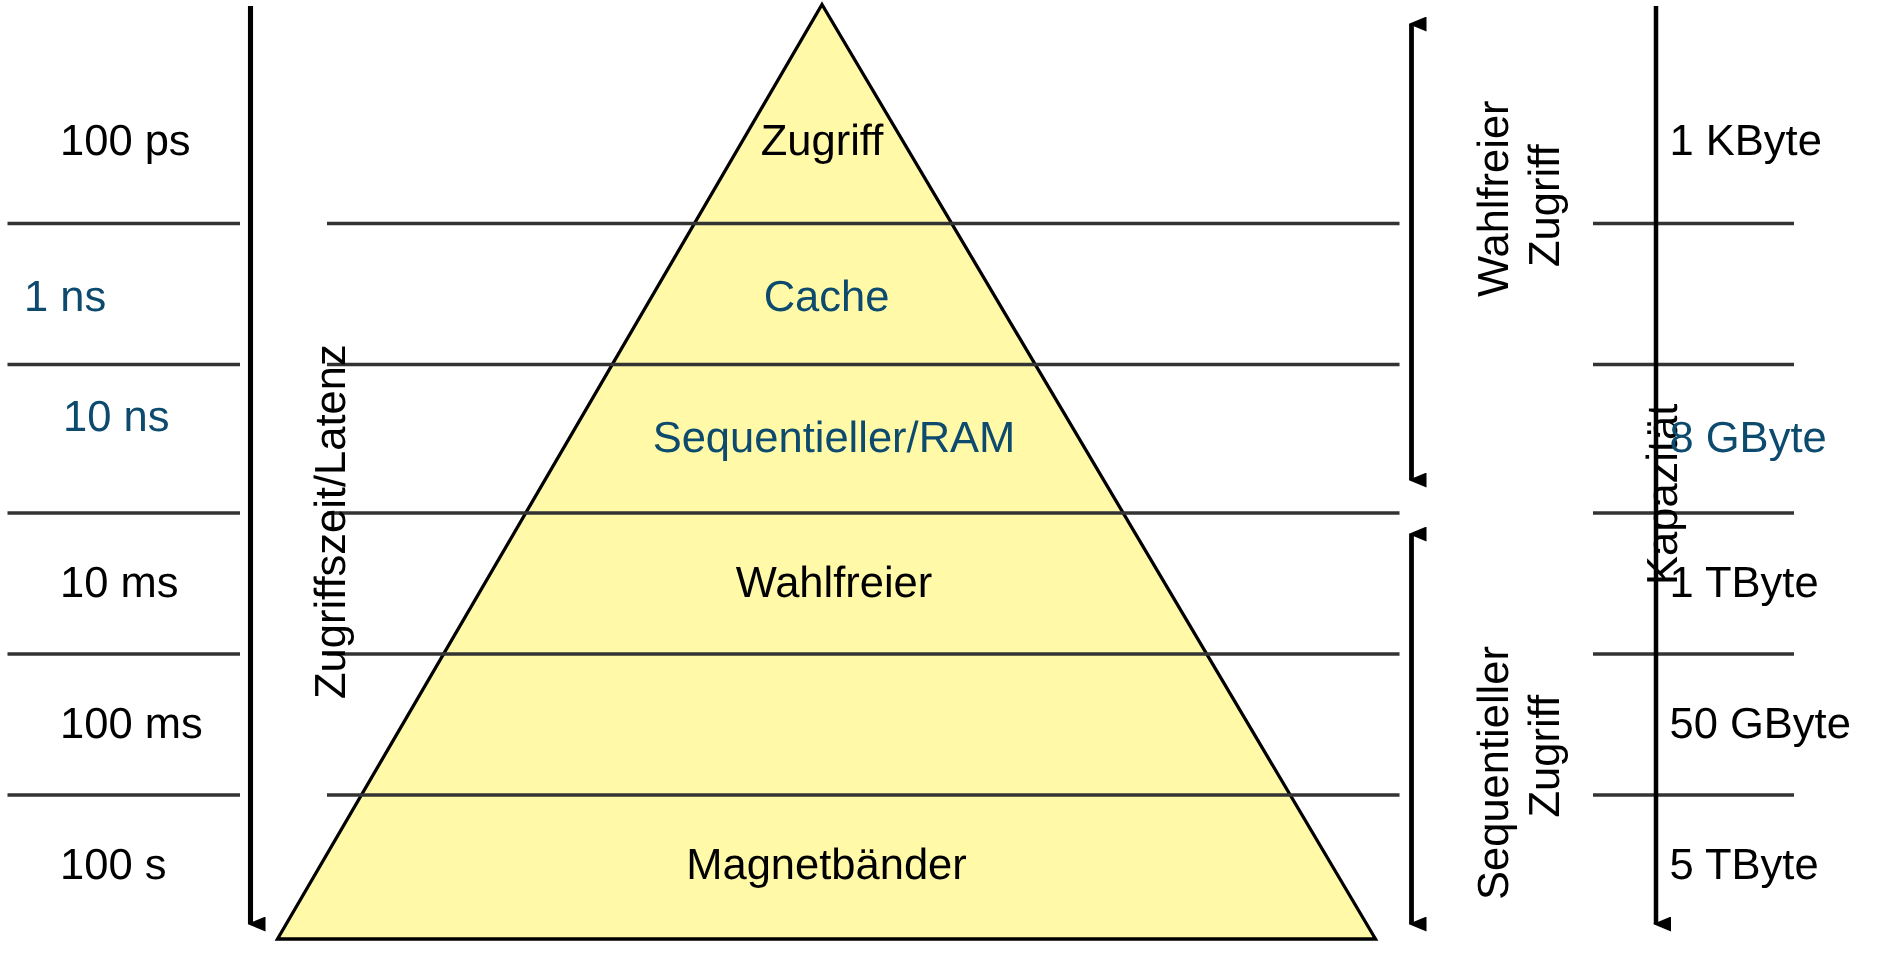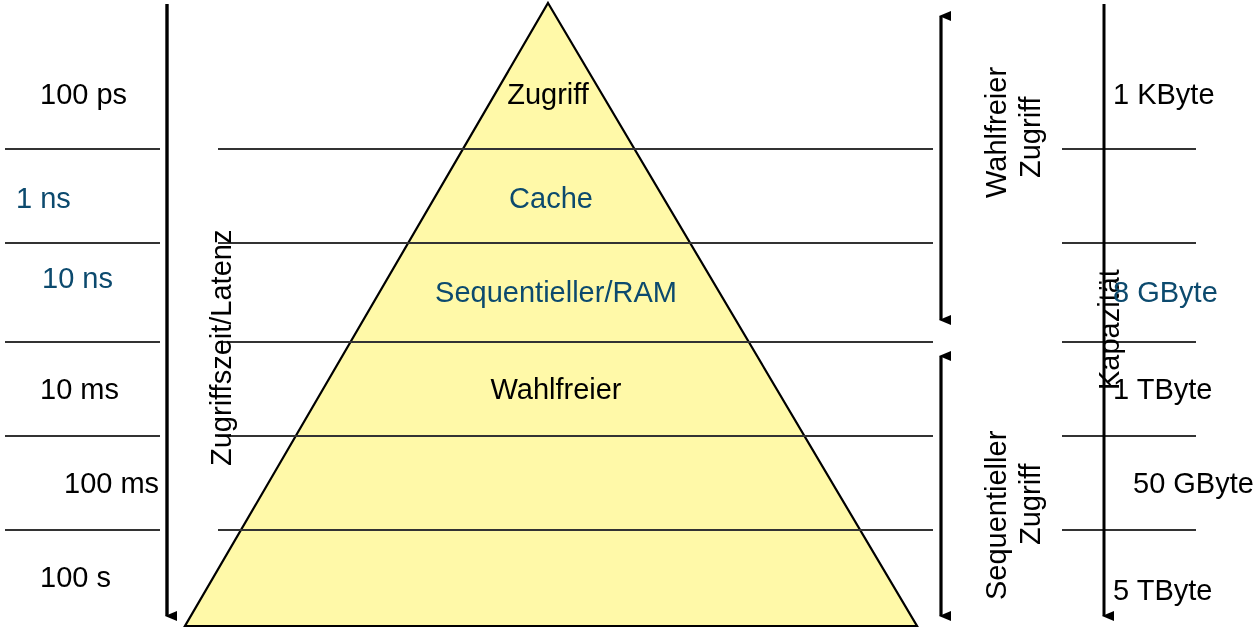--- a/index.html
+++ b/index.html
@@ -93,37 +93,38 @@
 
     <line x1="941" y1="356" x2="941" y2="616" stroke="#000000" stroke-width="3.2" marker-start="url(#arrHeadUp)" marker-end="url(#arrHeadDown)"></line>
 
     <line x1="1104" y1="4" x2="1104" y2="616" stroke="#000000" stroke-width="3.0" marker-end="url(#arrHeadDown)"></line>
   </svg>
 
   <div class="lbl lat-label" style="left:40px; top:80px;">100 ps</div>
   <div class="lbl lat-label blue" style="left:16px; top:184px;">1 ns</div>
   <div class="lbl lat-label blue" style="left:16px; top:264px;margin-left:26px;">10 ns</div>
   <div class="lbl lat-label" style="left:40px; top:375px;">10 ms</div>
-  <div class="lbl lat-label" style="left:40px; top:469px;margin-left:24px;">100 ms</div>
+  <div class="lbl lat-label" style="left:40px; top:469px;">100 ms</div>
   <div class="lbl lat-label" style="left:40px; top:563px;">100 s</div>
 
   <div class="rot" style="left:207px; top:466px;">Zugriffszeit/Latenz</div>
 
   <div class="lbl tier-label" style="left:548px; top:80px;">Zugriff</div>
   <div class="lbl tier-label blue" style="left:551px; top:184px;">Cache</div>
   <div class="lbl tier-label blue" style="left:556px; top:278px;">Sequentieller/RAM</div>
   <div class="lbl tier-label" style="left:556px; top:375px;">Wahlfreier</div>
+  <div class="lbl tier-label" style="left:551px; top:563px;">Magnetbänder</div>
 
   <div class="rot" style="left:982px; top:198px;">Wahlfreier</div>
   <div class="rot" style="left:1016px; top:178px;">Zugriff</div>
 
   <div class="rot" style="left:982px; top:600px;">Sequentieller</div>
   <div class="rot" style="left:1016px; top:545px;">Zugriff</div>
 
   <div class="rot" style="left:1095px; top:390px;">Kapazität</div>
 
   <div class="lbl cap-label" style="left:1113px; top:80px;">1 KByte</div>
   <div class="lbl cap-label blue" style="left:1113px; top:278px;">8 GByte</div>
   <div class="lbl cap-label" style="left:1113px; top:375px;">1 TByte</div>
-  <div class="lbl cap-label" style="left:1113px; top:469px;margin-left:20px;">50 GByte</div>
-  <div class="lbl cap-label" style="left:1113px; top:563px;margin-top:13px;">5 TByte</div>
+  <div class="lbl cap-label" style="left:1113px; top:469px;">50 GByte</div>
+  <div class="lbl cap-label" style="left:1113px; top:563px;">5 TByte</div>
 
 </div>
 
 </body></html>

